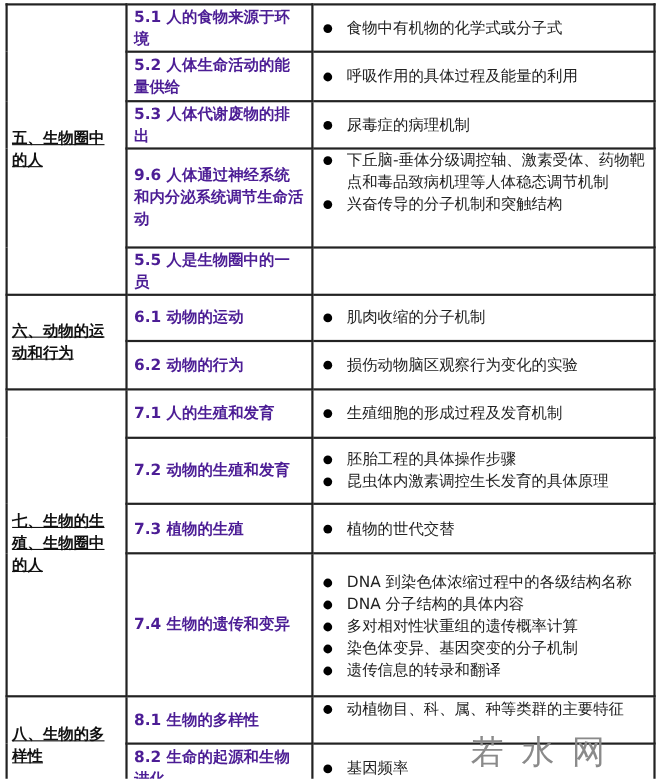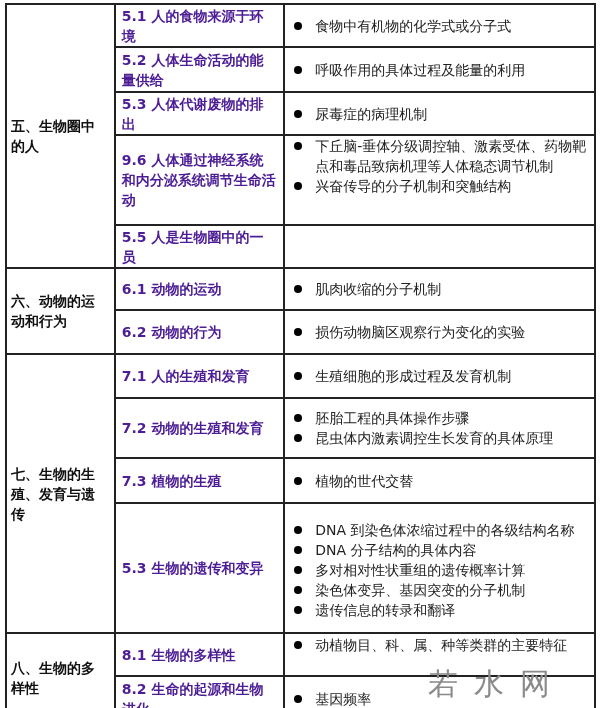--- a/index.html
+++ b/index.html
@@ -34,20 +34,21 @@
     .col-section { width: 104px; }
     .col-topic { width: 162px; }
     .col-detail { width: 297px; }
 
     .section-cell {
       font-weight: bold;
       font-size: 15px;
       line-height: 23px;
       padding-left: 4px !important;
       color: #111;
+      text-decoration: underline;
     }
     .topic-cell {
       font-weight: bold;
       font-size: 14px;
       line-height: 22px;
       color: #4c1d95;
     }
     .detail-cell {
       font-size: 13.5px;
       color: #222;
@@ -149,21 +150,21 @@
     <tr style="height:44px">
       <td class="topic-cell">6.2 动物的行为</td>
       <td class="detail-cell">
         <ul class="bullet-list">
           <li class="bullet-item"><span class="bullet-dot"></span><span>损伤动物脑区观察行为变化的实验</span></li>
         </ul>
       </td>
     </tr>
 
     <tr style="height:44px">
-      <td rowspan="4" class="section-cell">七、生物的生殖、发育与遗传</td>
+      <td rowspan="4" class="section-cell">七、生物的生殖、生物圈中的人</td>
       <td class="topic-cell">7.1 人的生殖和发育</td>
       <td class="detail-cell">
         <ul class="bullet-list">
           <li class="bullet-item"><span class="bullet-dot"></span><span>生殖细胞的形成过程及发育机制</span></li>
         </ul>
       </td>
     </tr>
     <tr style="height:60px">
       <td class="topic-cell">7.2 动物的生殖和发育</td>
       <td class="detail-cell">
@@ -175,21 +176,21 @@
     </tr>
     <tr style="height:45px">
       <td class="topic-cell">7.3 植物的生殖</td>
       <td class="detail-cell">
         <ul class="bullet-list">
           <li class="bullet-item"><span class="bullet-dot"></span><span>植物的世代交替</span></li>
         </ul>
       </td>
     </tr>
     <tr style="height:130px">
-      <td class="topic-cell">5.3 生物的遗传和变异</td>
+      <td class="topic-cell">7.4 生物的遗传和变异</td>
       <td class="detail-cell" style="vertical-align:top;padding-top:16px">
         <ul class="bullet-list">
           <li class="bullet-item"><span class="bullet-dot"></span><span>DNA 到染色体浓缩过程中的各级结构名称</span></li>
           <li class="bullet-item"><span class="bullet-dot"></span><span>DNA 分子结构的具体内容</span></li>
           <li class="bullet-item"><span class="bullet-dot"></span><span>多对相对性状重组的遗传概率计算</span></li>
           <li class="bullet-item"><span class="bullet-dot"></span><span>染色体变异、基因突变的分子机制</span></li>
           <li class="bullet-item"><span class="bullet-dot"></span><span>遗传信息的转录和翻译</span></li>
         </ul>
       </td>
     </tr>

